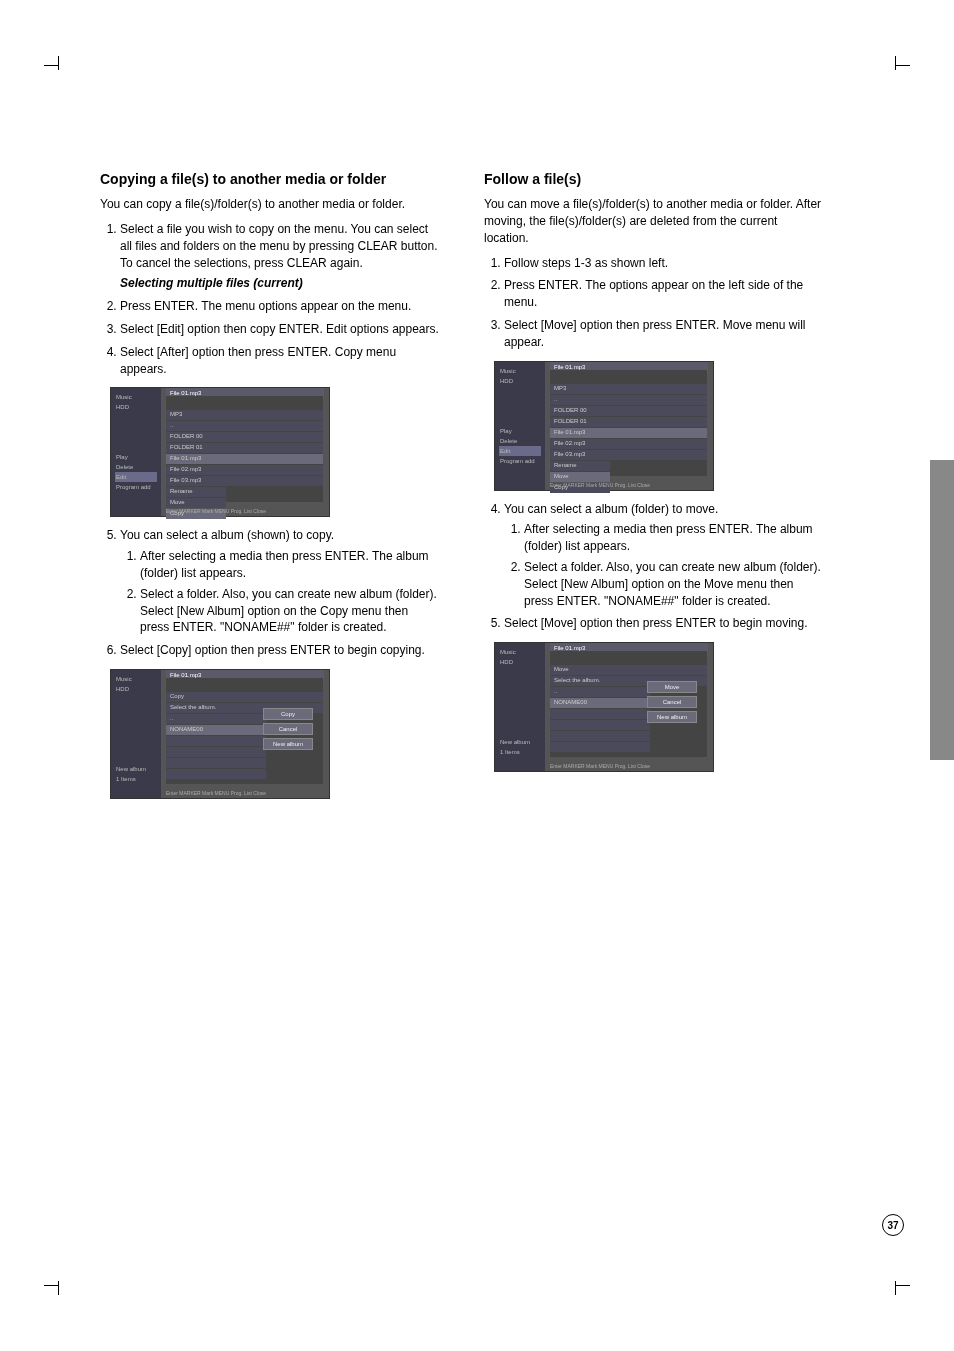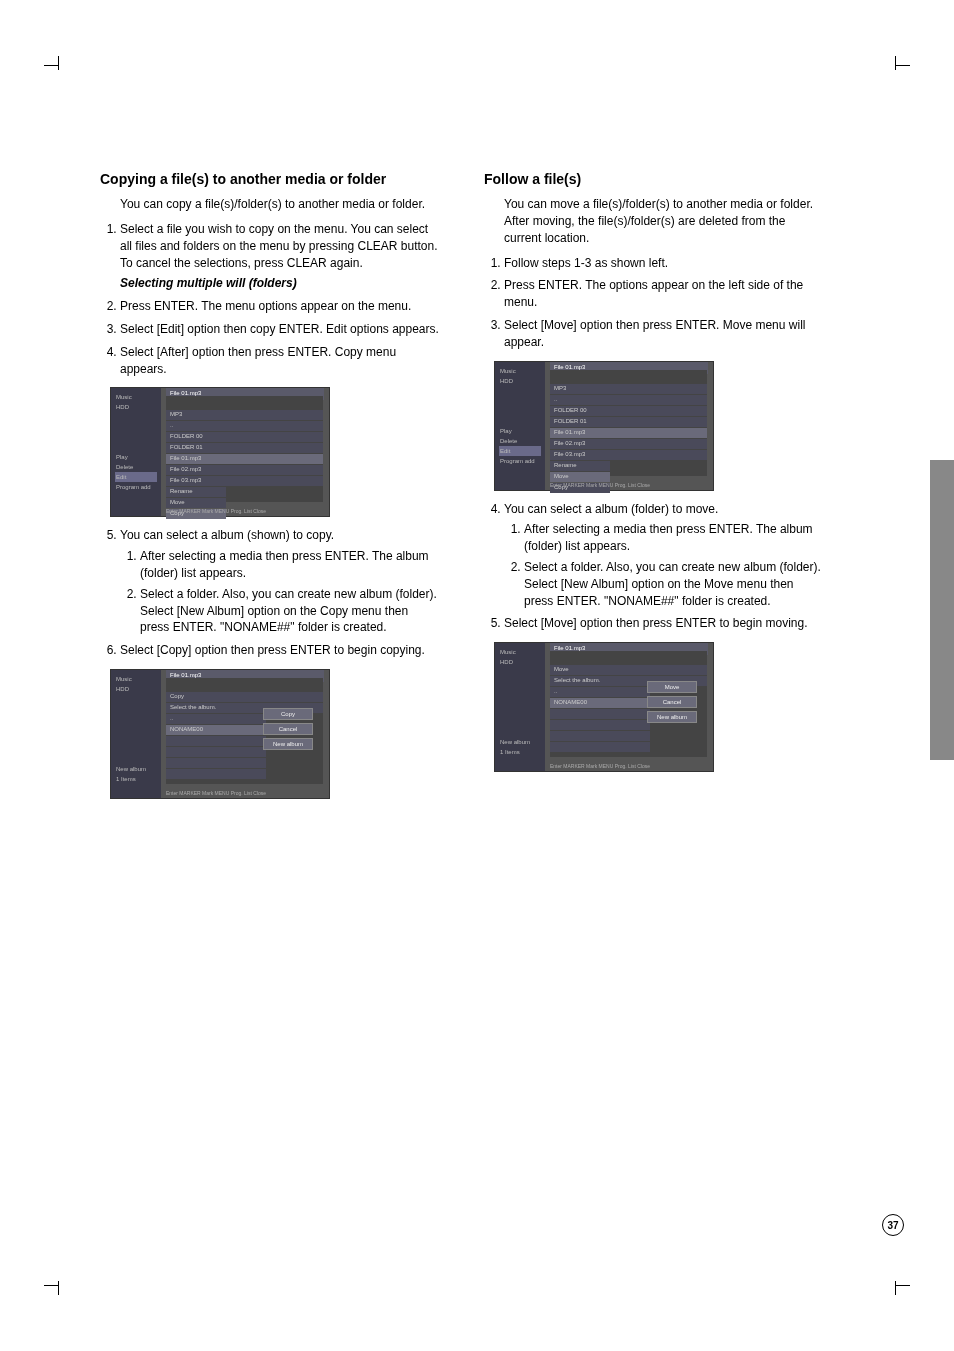--- a/index.html
+++ b/index.html
@@ -30,21 +30,20 @@
     h2 {
       font-size: 14px;
       font-weight: bold;
       margin-bottom: 8px;
       line-height: 1.3;
     }
     .body-text {
       font-size: 12px;
       line-height: 1.4;
       margin-bottom: 8px;
-      margin-left: 20px;
     }
     ol {
       list-style: decimal;
       padding-left: 20px;
       font-size: 12px;
       line-height: 1.4;
     }
     ol > li {
       margin-bottom: 6px;
     }
@@ -215,21 +214,21 @@
 
 <div class="page">
 
   <div class="column" style="padding-top:110px;">
     <h2>Copying a file(s) to another media or folder</h2>
     <p class="body-text">You can copy a file(s)/folder(s) to another media or folder.</p>
 
     <ol>
       <li>
         <span>Select a file you wish to copy on the menu. You can select all files and folders on the menu by pressing CLEAR button. To cancel the selections, press CLEAR again.</span>
-        <div class="sub-heading">Selecting multiple will (folders)</div>
+        <div class="sub-heading">Selecting multiple files (current)</div>
       </li>
       <li>Press ENTER. The menu options appear on the menu.</li>
       <li>Select [Edit] option then copy ENTER. Edit options appears.</li>
       <li>Select [After] option then press ENTER. Copy menu appears.</li>
     </ol>
 
     <div class="screenshot">
       <div class="screenshot-sidebar">
         <div>Music</div>
         <div>HDD</div>

